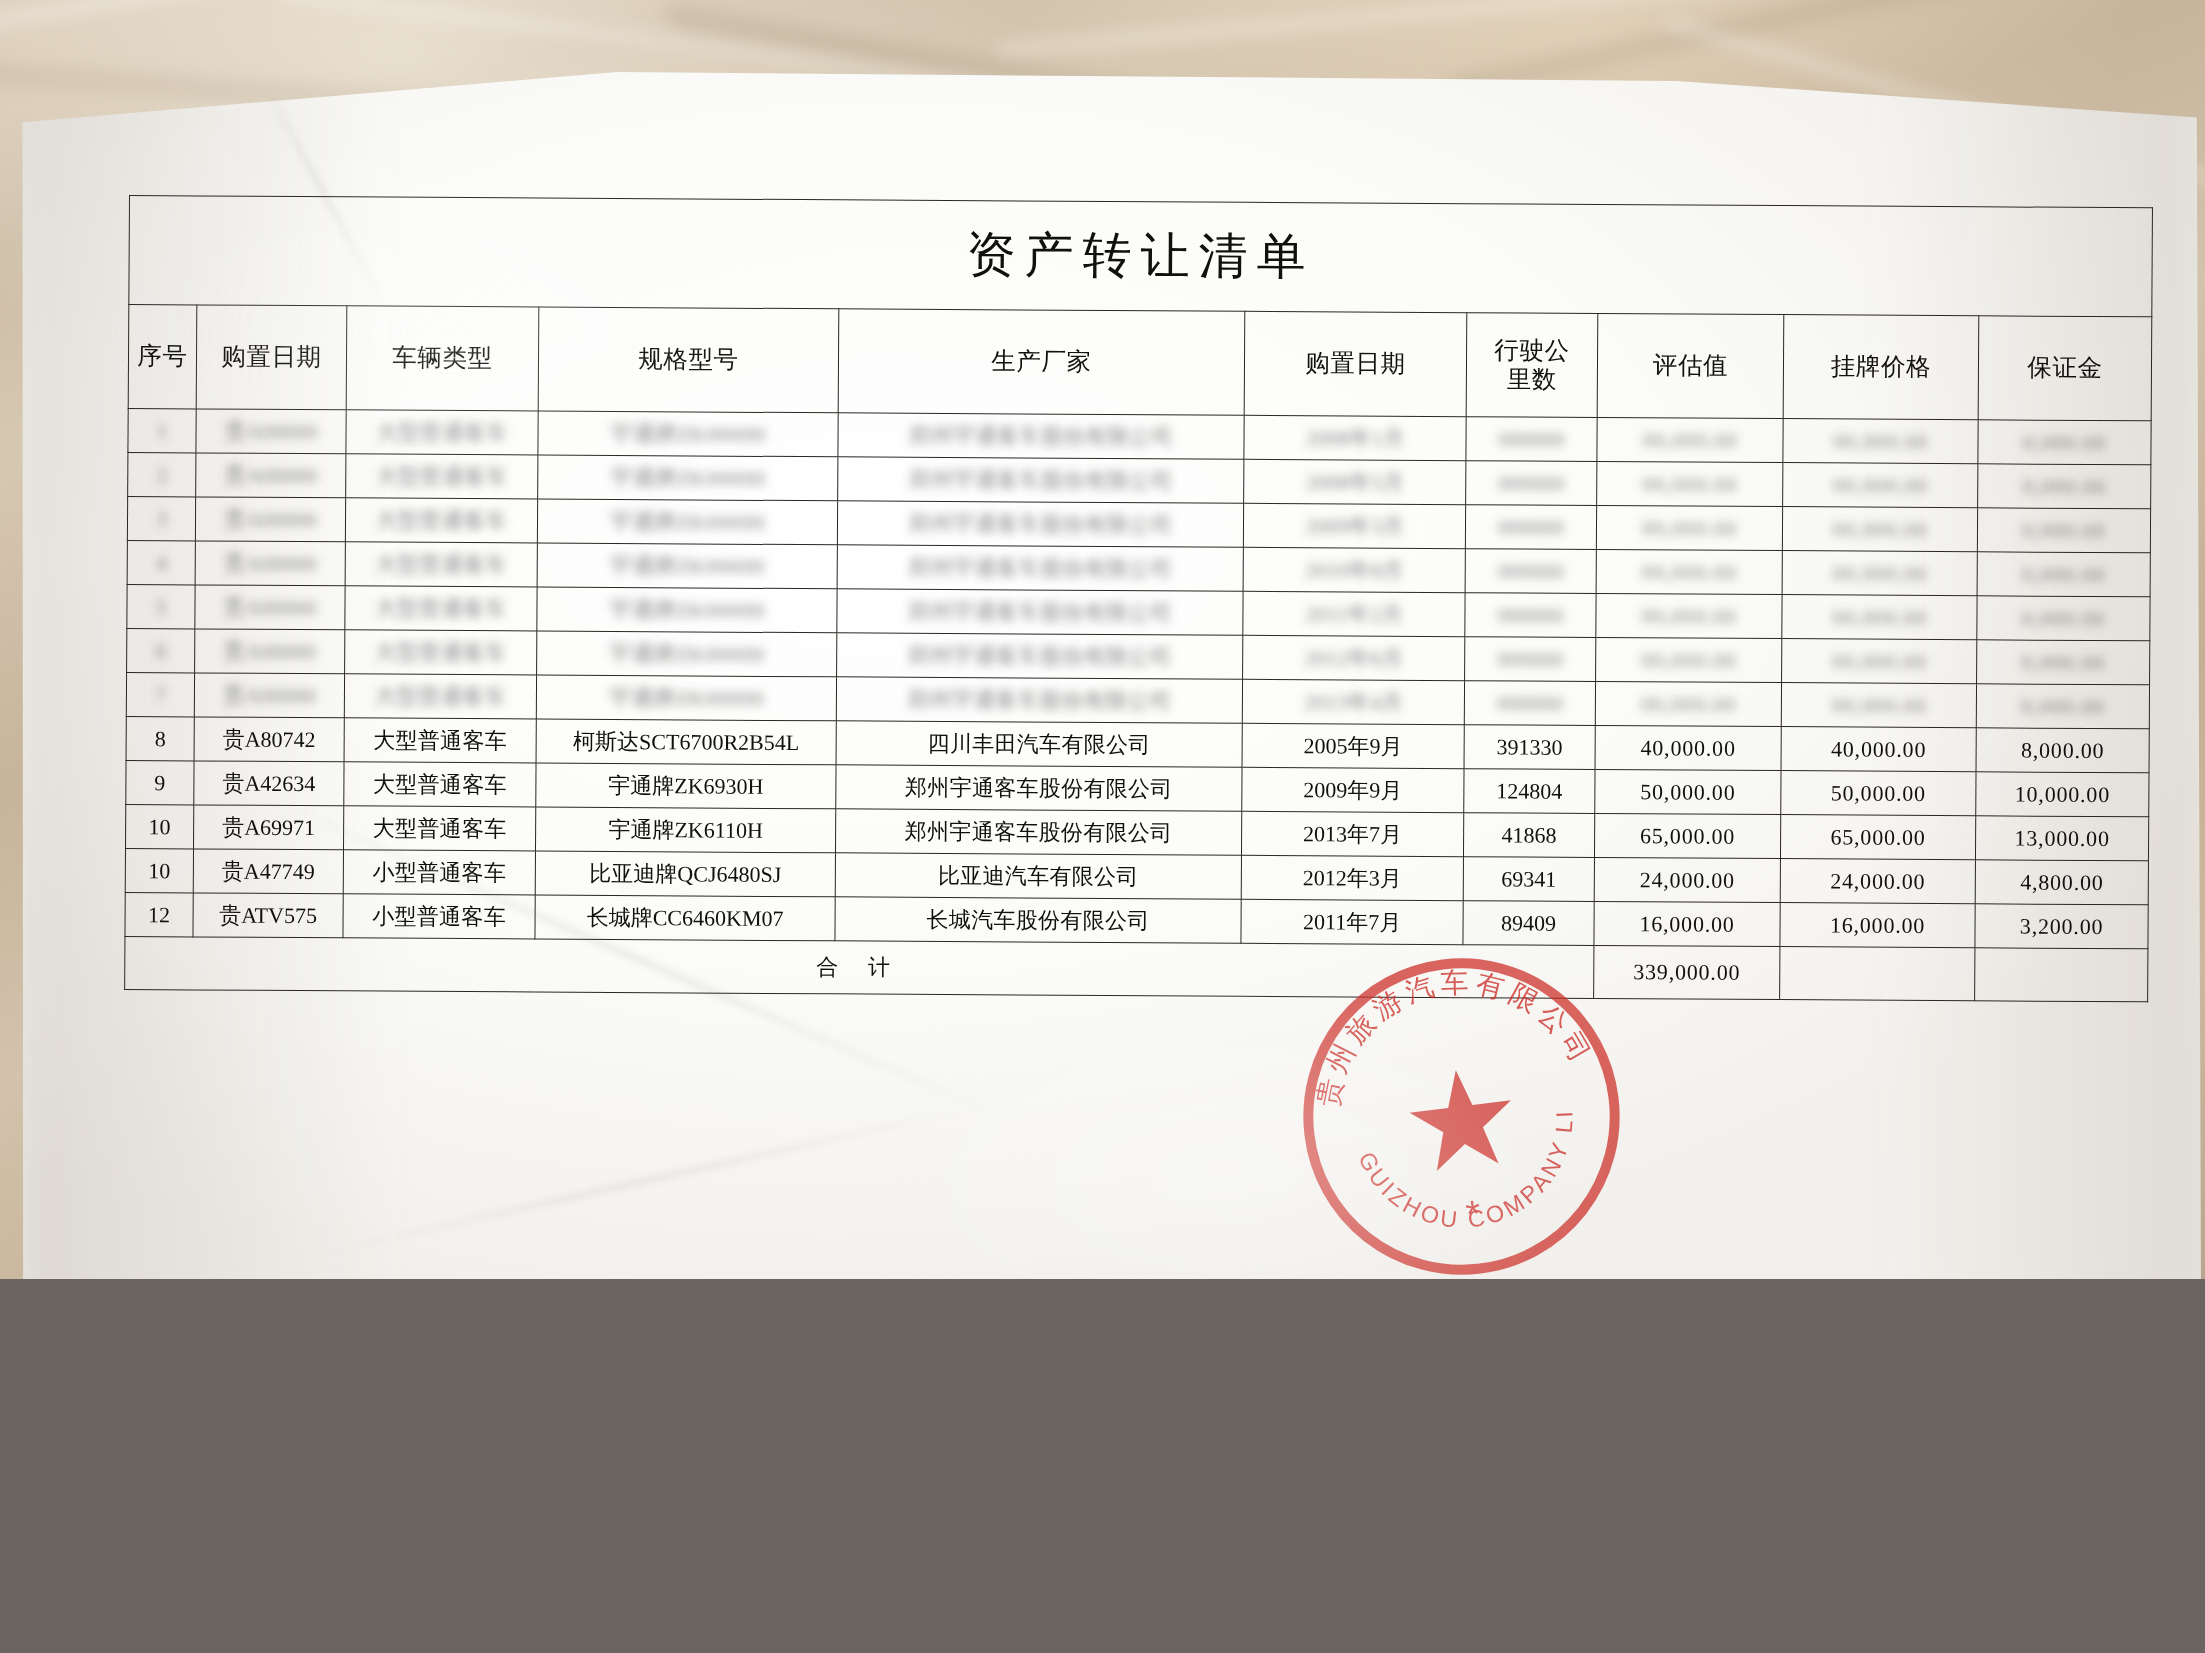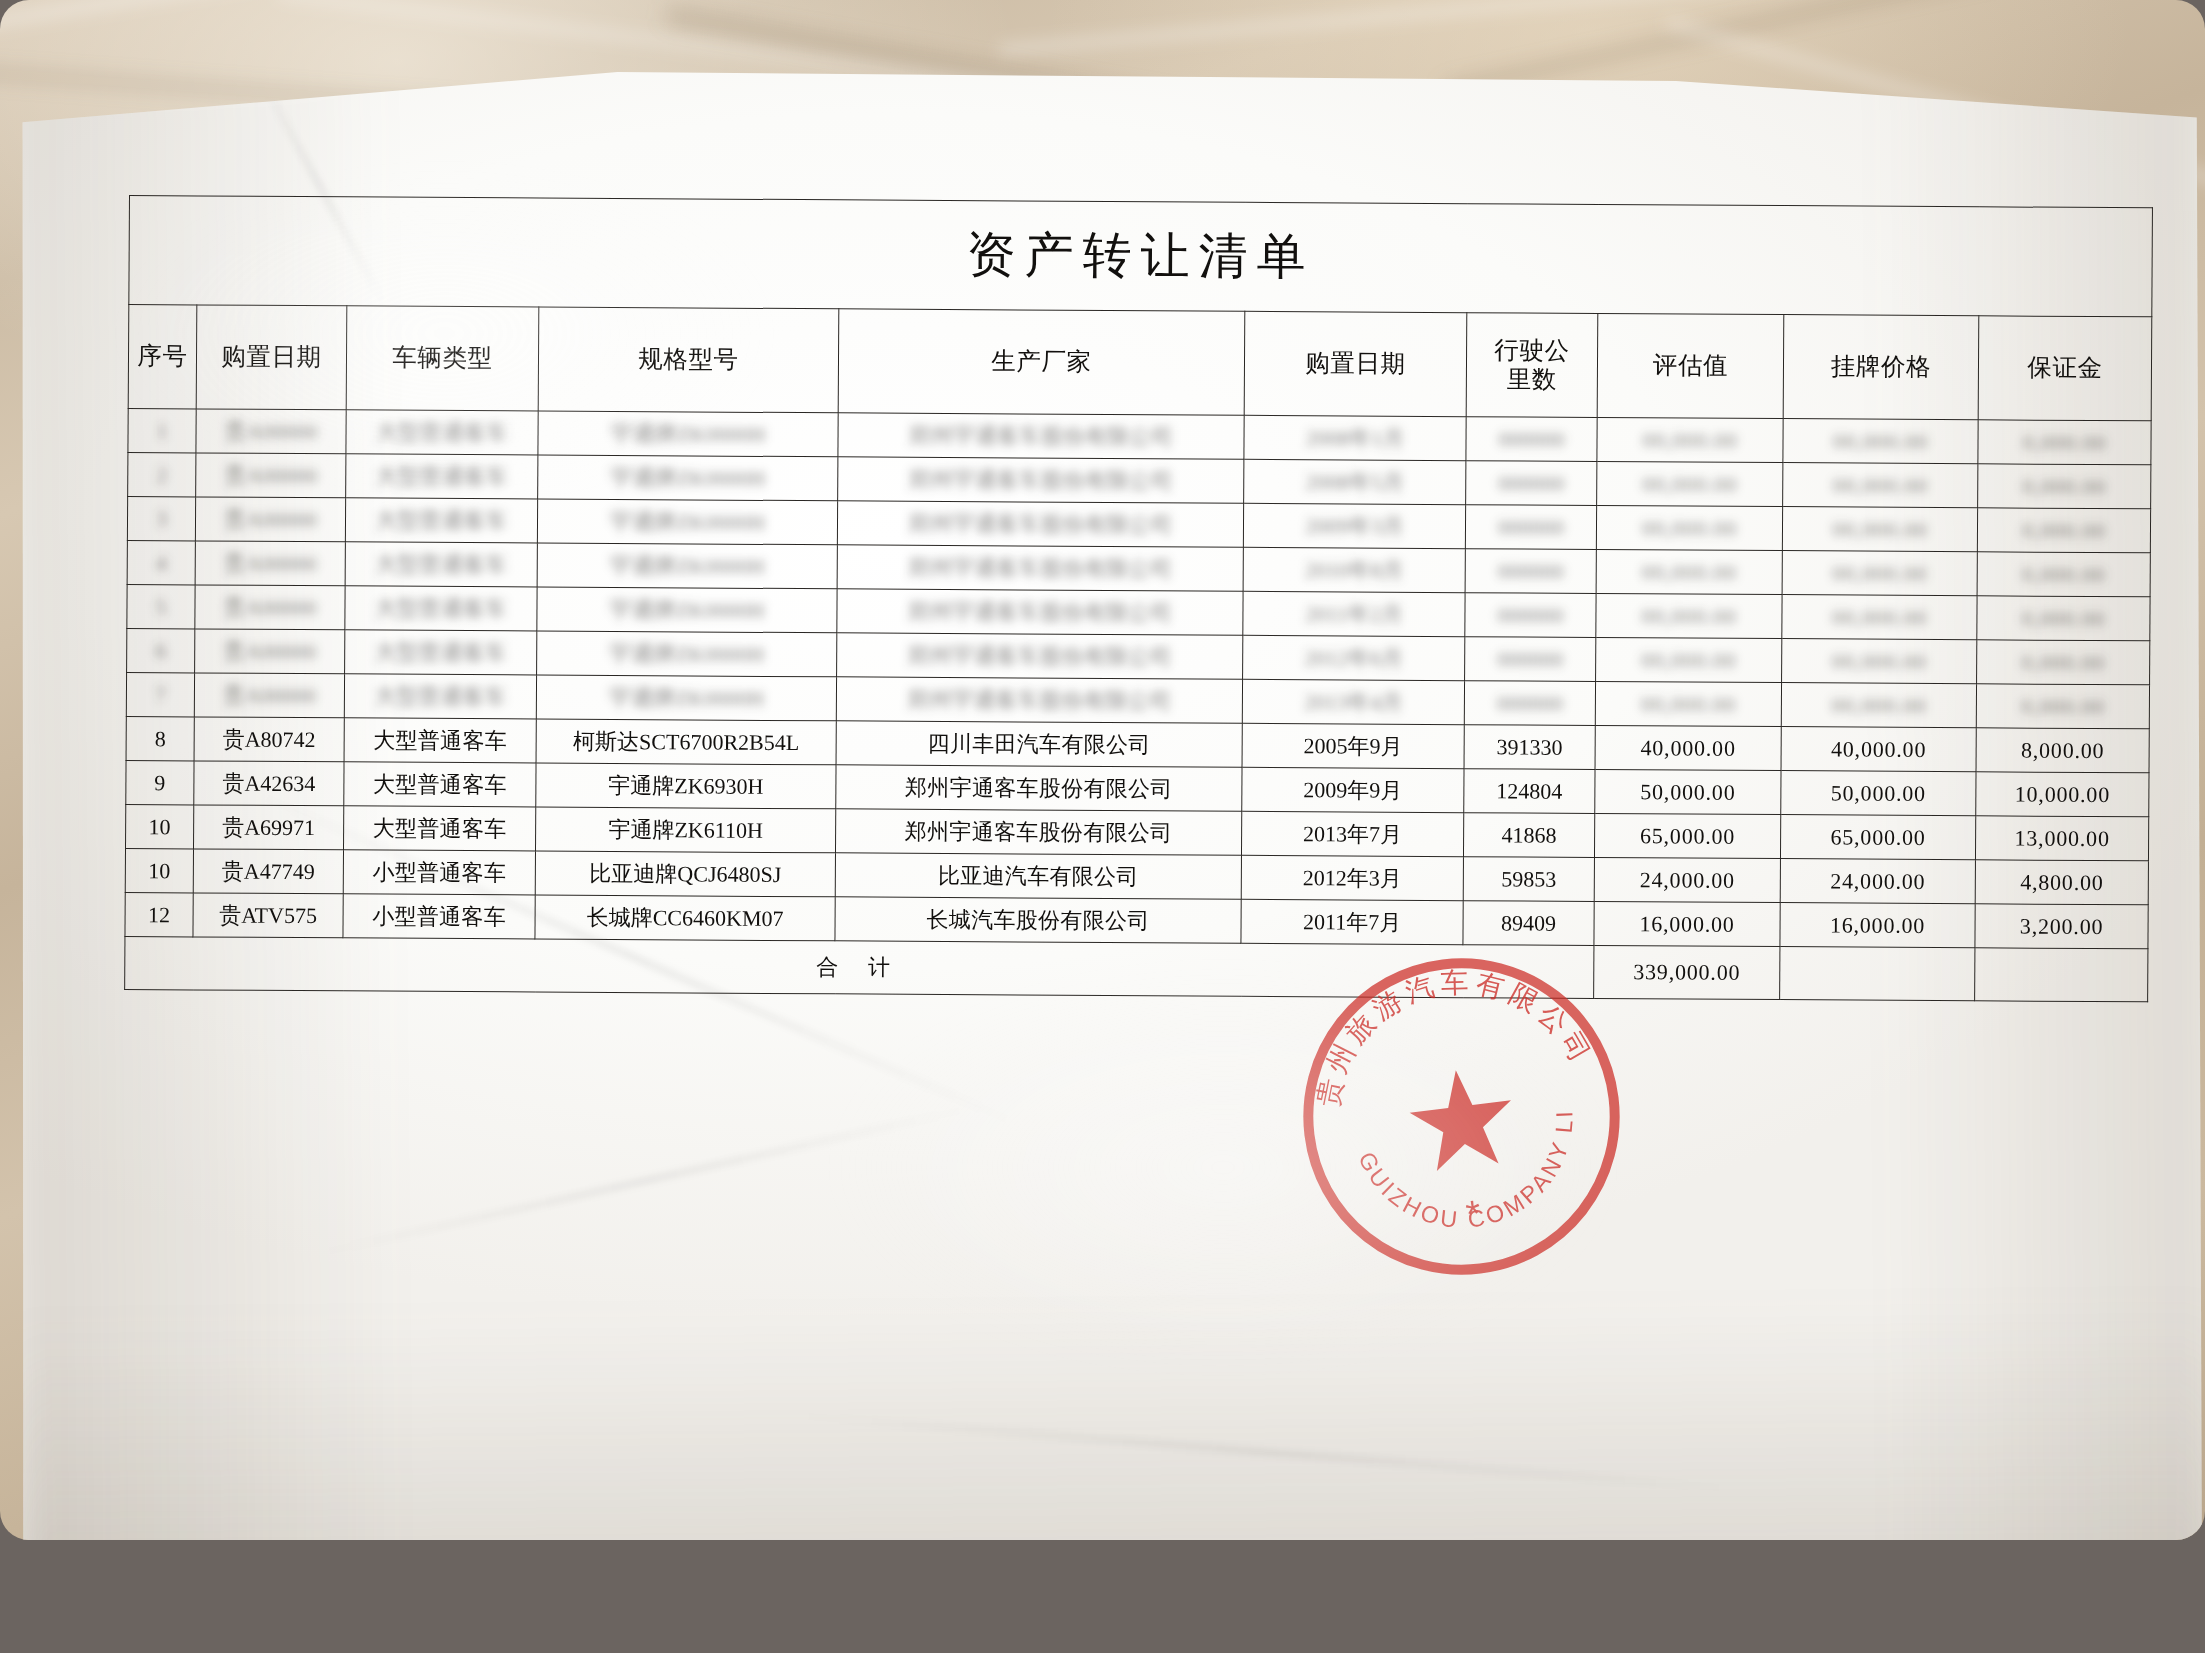--- a/index.html
+++ b/index.html
@@ -11,27 +11,26 @@
     width: 2205px;
     height: 1654px;
     overflow: hidden;
     font-family: "Liberation Serif", "DejaVu Serif", serif;
   }
 
   
   #scene {
     position: relative;
     width: 2205px;
-    height: 1540px;
+    height: 1279px;
     background:
       radial-gradient(ellipse 889px 500px at 18% 4%, rgba(255,250,240,0.55), rgba(255,250,240,0) 70%),
       radial-gradient(ellipse 778px 389px at 72% 2%, rgba(240,225,200,0.5), rgba(240,225,200,0) 70%),
       linear-gradient(160deg, #d8c9b4 0%, #cdbda6 12%, #d7c8b2 22%, #c6b49b 38%, #d3c3ac 52%, #c2af94 70%, #cbb99f 85%, #b9a68c 100%);
     overflow: hidden;
-    border-radius: 29px;
   }
   .marble-vein {
     position: absolute;
     background: rgba(255,255,255,0.30);
     filter: blur(7.8px);
     transform-origin: left center;
   }
   .marble-dark {
     position: absolute;
     background: rgba(120,96,70,0.22);
@@ -320,21 +319,21 @@
           <td class="c-right">65,000.00</td>
           <td class="c-right">13,000.00</td>
         </tr>
         <tr class="datarow">
           <td>10</td>
           <td>贵A47749</td>
           <td class="c-cn">小型普通客车</td>
           <td class="c-left">比亚迪牌QCJ6480SJ</td>
           <td class="c-cn">比亚迪汽车有限公司</td>
           <td>2012年3月</td>
-          <td>59853</td>
+          <td>69341</td>
           <td class="c-right">24,000.00</td>
           <td class="c-right">24,000.00</td>
           <td class="c-right">4,800.00</td>
         </tr>
         <tr class="datarow">
           <td>12</td>
           <td>贵ATV575</td>
           <td class="c-cn">小型普通客车</td>
           <td class="c-left">长城牌CC6460KM07</td>
           <td class="c-cn">长城汽车股份有限公司</td>

